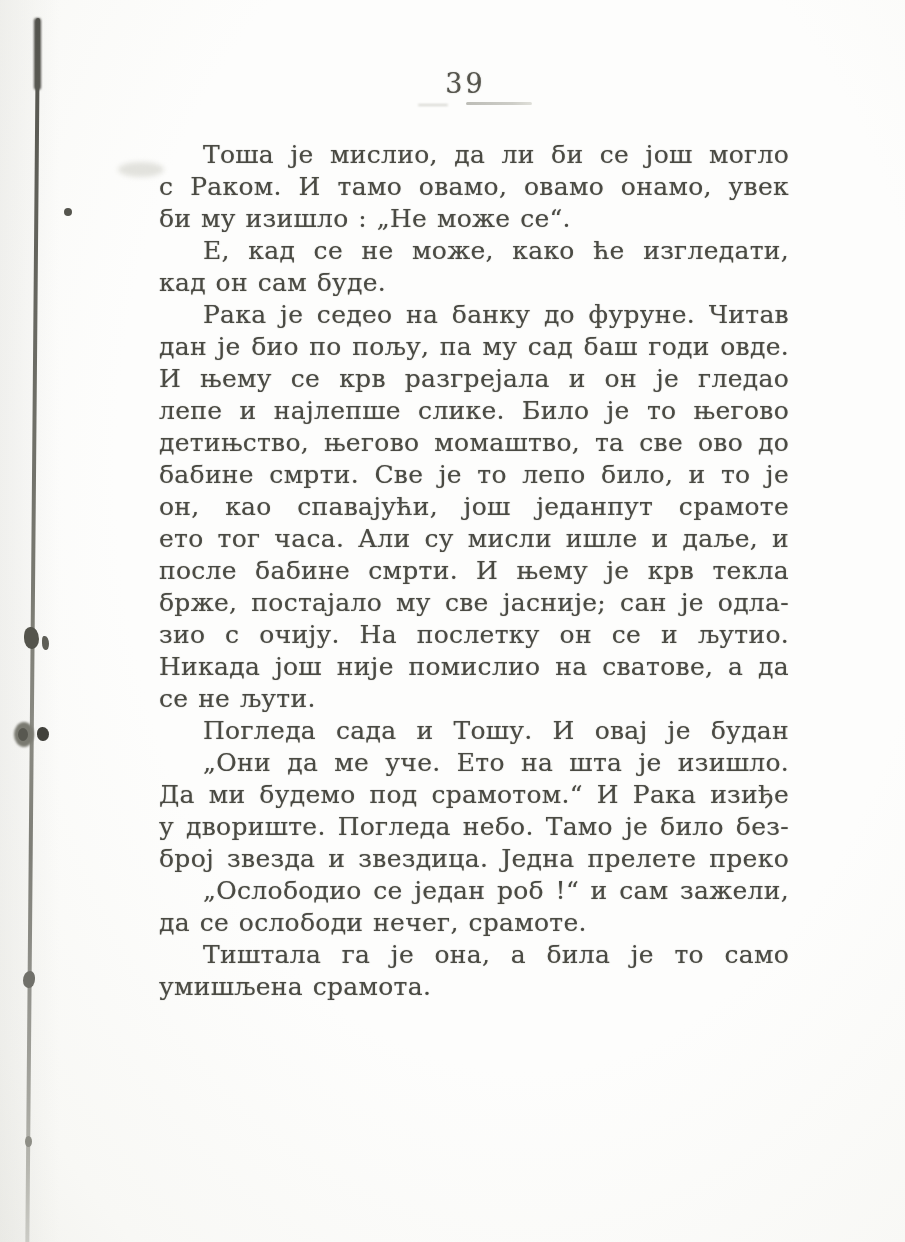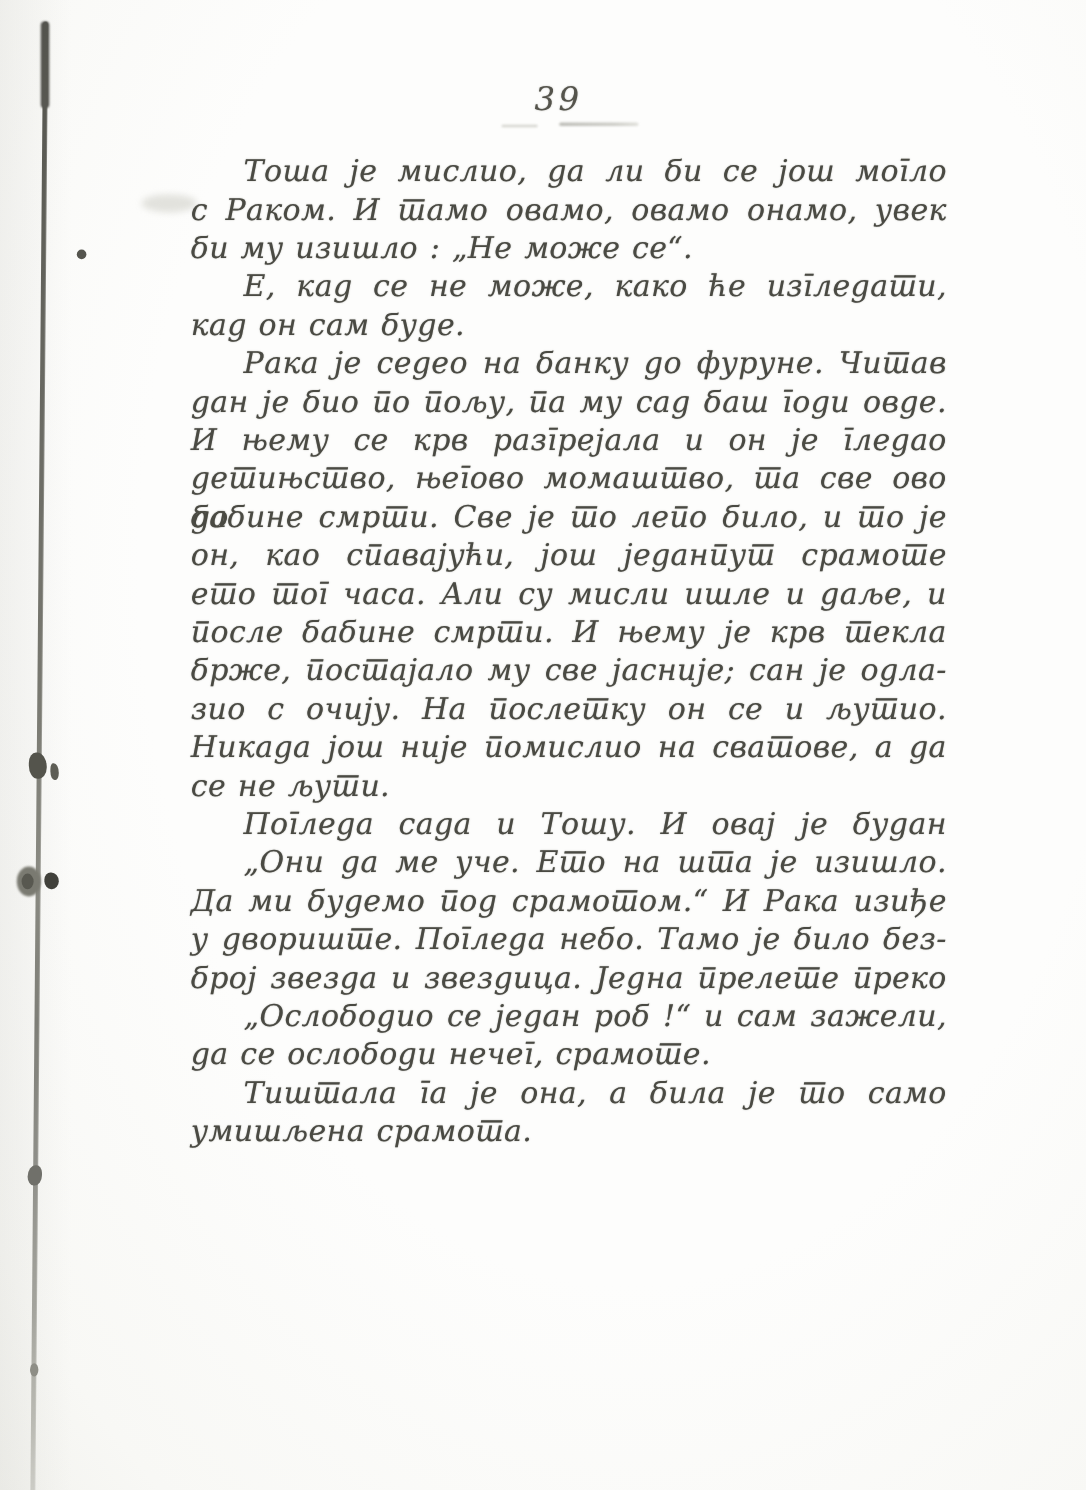--- a/index.html
+++ b/index.html
@@ -7,21 +7,20 @@
   body { font-family: "DejaVu Serif", "Liberation Serif", serif; }
 
   .page {
     position: relative;
     width: 905px;
     height: 1242px;
     margin: 0 auto;
     background:
       radial-gradient(ellipse at 58% 38%, #fdfdfc 55%, #f8f8f5 88%, #f3f3ef 100%);
     overflow: hidden;
-    font-style: italic;
   }
 
   
   .page::before {
     content: "";
     position: absolute;
     left: 0; top: 0; bottom: 0;
     width: 70px;
     background: linear-gradient(to right, rgba(190,190,184,0.18), rgba(190,190,184,0.0) 85%);
     pointer-events: none;
@@ -112,21 +111,21 @@
   .header-rule.right {
     left: 466px; top: 102px; width: 66px; height: 3px;
     background: linear-gradient(to right, #bdbdb7, #cdcdc7 70%, #e0e0da);
     filter: blur(0.7px);
   }
 
   
   .text-block {
     position: absolute;
     left: 159px;
-    top: 127px;
+    top: 139px;
     width: 630px;
     font-size: 25px;
     line-height: 32px;
     color: #4a4a43;
     letter-spacing: 0.3px;
     word-spacing: 1.5px;
     text-shadow: 0 0 1.1px rgba(74,74,66,0.55);
   }
   .paragraph { margin: 0; }
   .line {
@@ -169,20 +168,21 @@
         <div class="line last">би му изишло : „Не може се“.</div>
       </div>
       <div class="paragraph">
         <div class="line first">Е, кад се не може, како ће изгледати,</div>
         <div class="line last">кад он сам буде.</div>
       </div>
       <div class="paragraph">
         <div class="line first">Рака је седео на банку до фуруне. Читав</div>
         <div class="line">дан је био по пољу, па му сад баш годи овде.</div>
         <div class="line">И њему се крв разгрејала и он је гледао</div>
+        <div class="line">лепе и најлепше слике. Било је то његово</div>
         <div class="line">детињство, његово момаштво, та све ово до</div>
         <div class="line">бабине смрти. Све је то лепо било, и то је</div>
         <div class="line">он, као спавајући, још једанпут срамоте</div>
         <div class="line">ето тог часа. Али су мисли ишле и даље, и</div>
         <div class="line">после бабине смрти. И њему је крв текла</div>
         <div class="line">брже, постајало му све јасније; сан је одла-</div>
         <div class="line">зио с очију. На послетку он се и љутио.</div>
         <div class="line">Никада још није помислио на сватове, а да</div>
         <div class="line last">се не љути.</div>
       </div>

